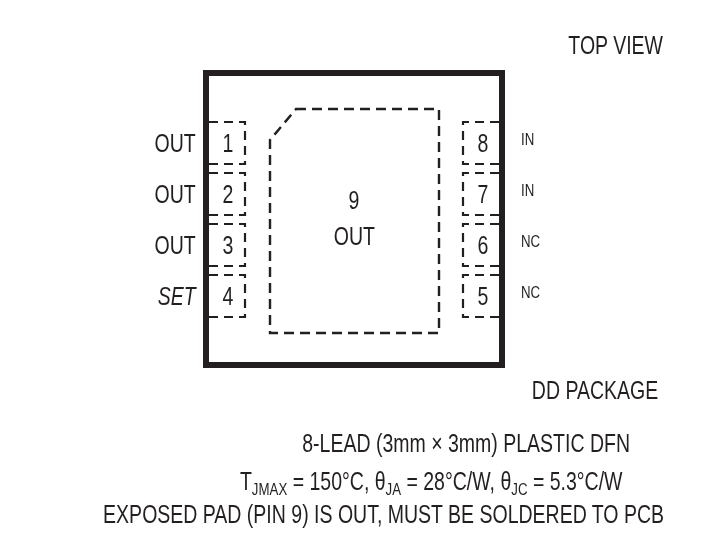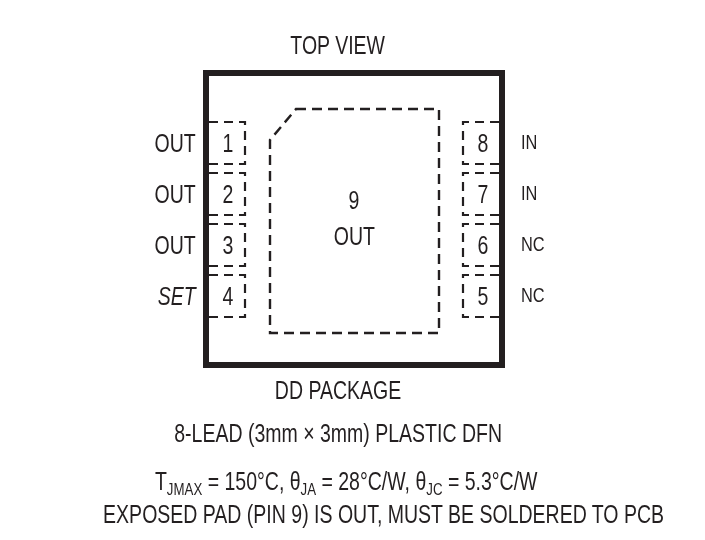--- a/index.html
+++ b/index.html
@@ -1,25 +1,25 @@
 <!DOCTYPE html>
 <html><head>
 <meta charset="utf-8">
 <style>
   html, body { margin: 0; padding: 0; background: #ffffff; }
   body { width: 705px; height: 540px; position: relative; overflow: hidden;
          font-family: "Liberation Sans", sans-serif; color: #231f20; }
   .txt { position: absolute; white-space: nowrap; font-size: 25px; line-height: 1;
          transform-origin: center top; }
   .cond { display: inline-block; transform: scaleX(0.78); transform-origin: center; }
-  .center { left: 0; width: 676px; text-align: center; }
+  .center { left: 0; width: 676px; text-align: right; }
   svg { position: absolute; left: 0; top: 0; }
   .lbl-left { position: absolute; right: 509px; font-size: 25px; line-height: 1; text-align: right; }
   .lbl-left .cond { transform-origin: right center; }
-  .lbl-right { position: absolute; left: 521px; font-size: 21px; line-height: 1; text-align: left; }
+  .lbl-right { position: absolute; left: 521px; font-size: 17px; line-height: 1; text-align: left; }
   .lbl-right .cond { transform-origin: left center; }
   .pin-num { position: absolute; width: 36px; text-align: center; font-size: 25px; line-height: 1; }
   sub { font-size: 17px; vertical-align: -5px; line-height: 0; }
 </style>
 </head>
 <body>
 
 <div class="txt center" style="top:33px;">
   <span class="cond">TOP VIEW</span>
 </div>
@@ -68,25 +68,25 @@
 <div class="txt" style="left:304px; width:100px; text-align:center; top:188px;">
   <span class="cond">9</span>
 </div>
 <div class="txt" style="left:304px; width:100px; text-align:center; top:224px;">
   <span class="cond">OUT</span>
 </div>
 
 <div class="txt center" style="top:378px;">
   <span class="cond">DD PACKAGE</span>
 </div>
-<div class="txt center" style="top:421px;">
+<div class="txt center" style="top:431px;">
   <span class="cond">8-LEAD (3mm × 3mm) PLASTIC DFN</span>
 </div>
 
-<div class="txt center" style="top:469px;padding-left:8px;">
+<div class="txt center" style="top:469px;">
   <span class="cond">
     <span>T</span><sub>JMAX</sub><span> = 150°C, </span><span>θ</span><sub>JA</sub><span> = 28°C/W, </span><span>θ</span><sub>JC</sub><span> = 5.3°C/W</span>
   </span>
 </div>
 
 <div class="txt center" style="top:502px;margin-left:24px;">
   <span class="cond">EXPOSED PAD (PIN 9) IS OUT, MUST BE SOLDERED TO PCB</span>
 </div>
 
 </body></html>

